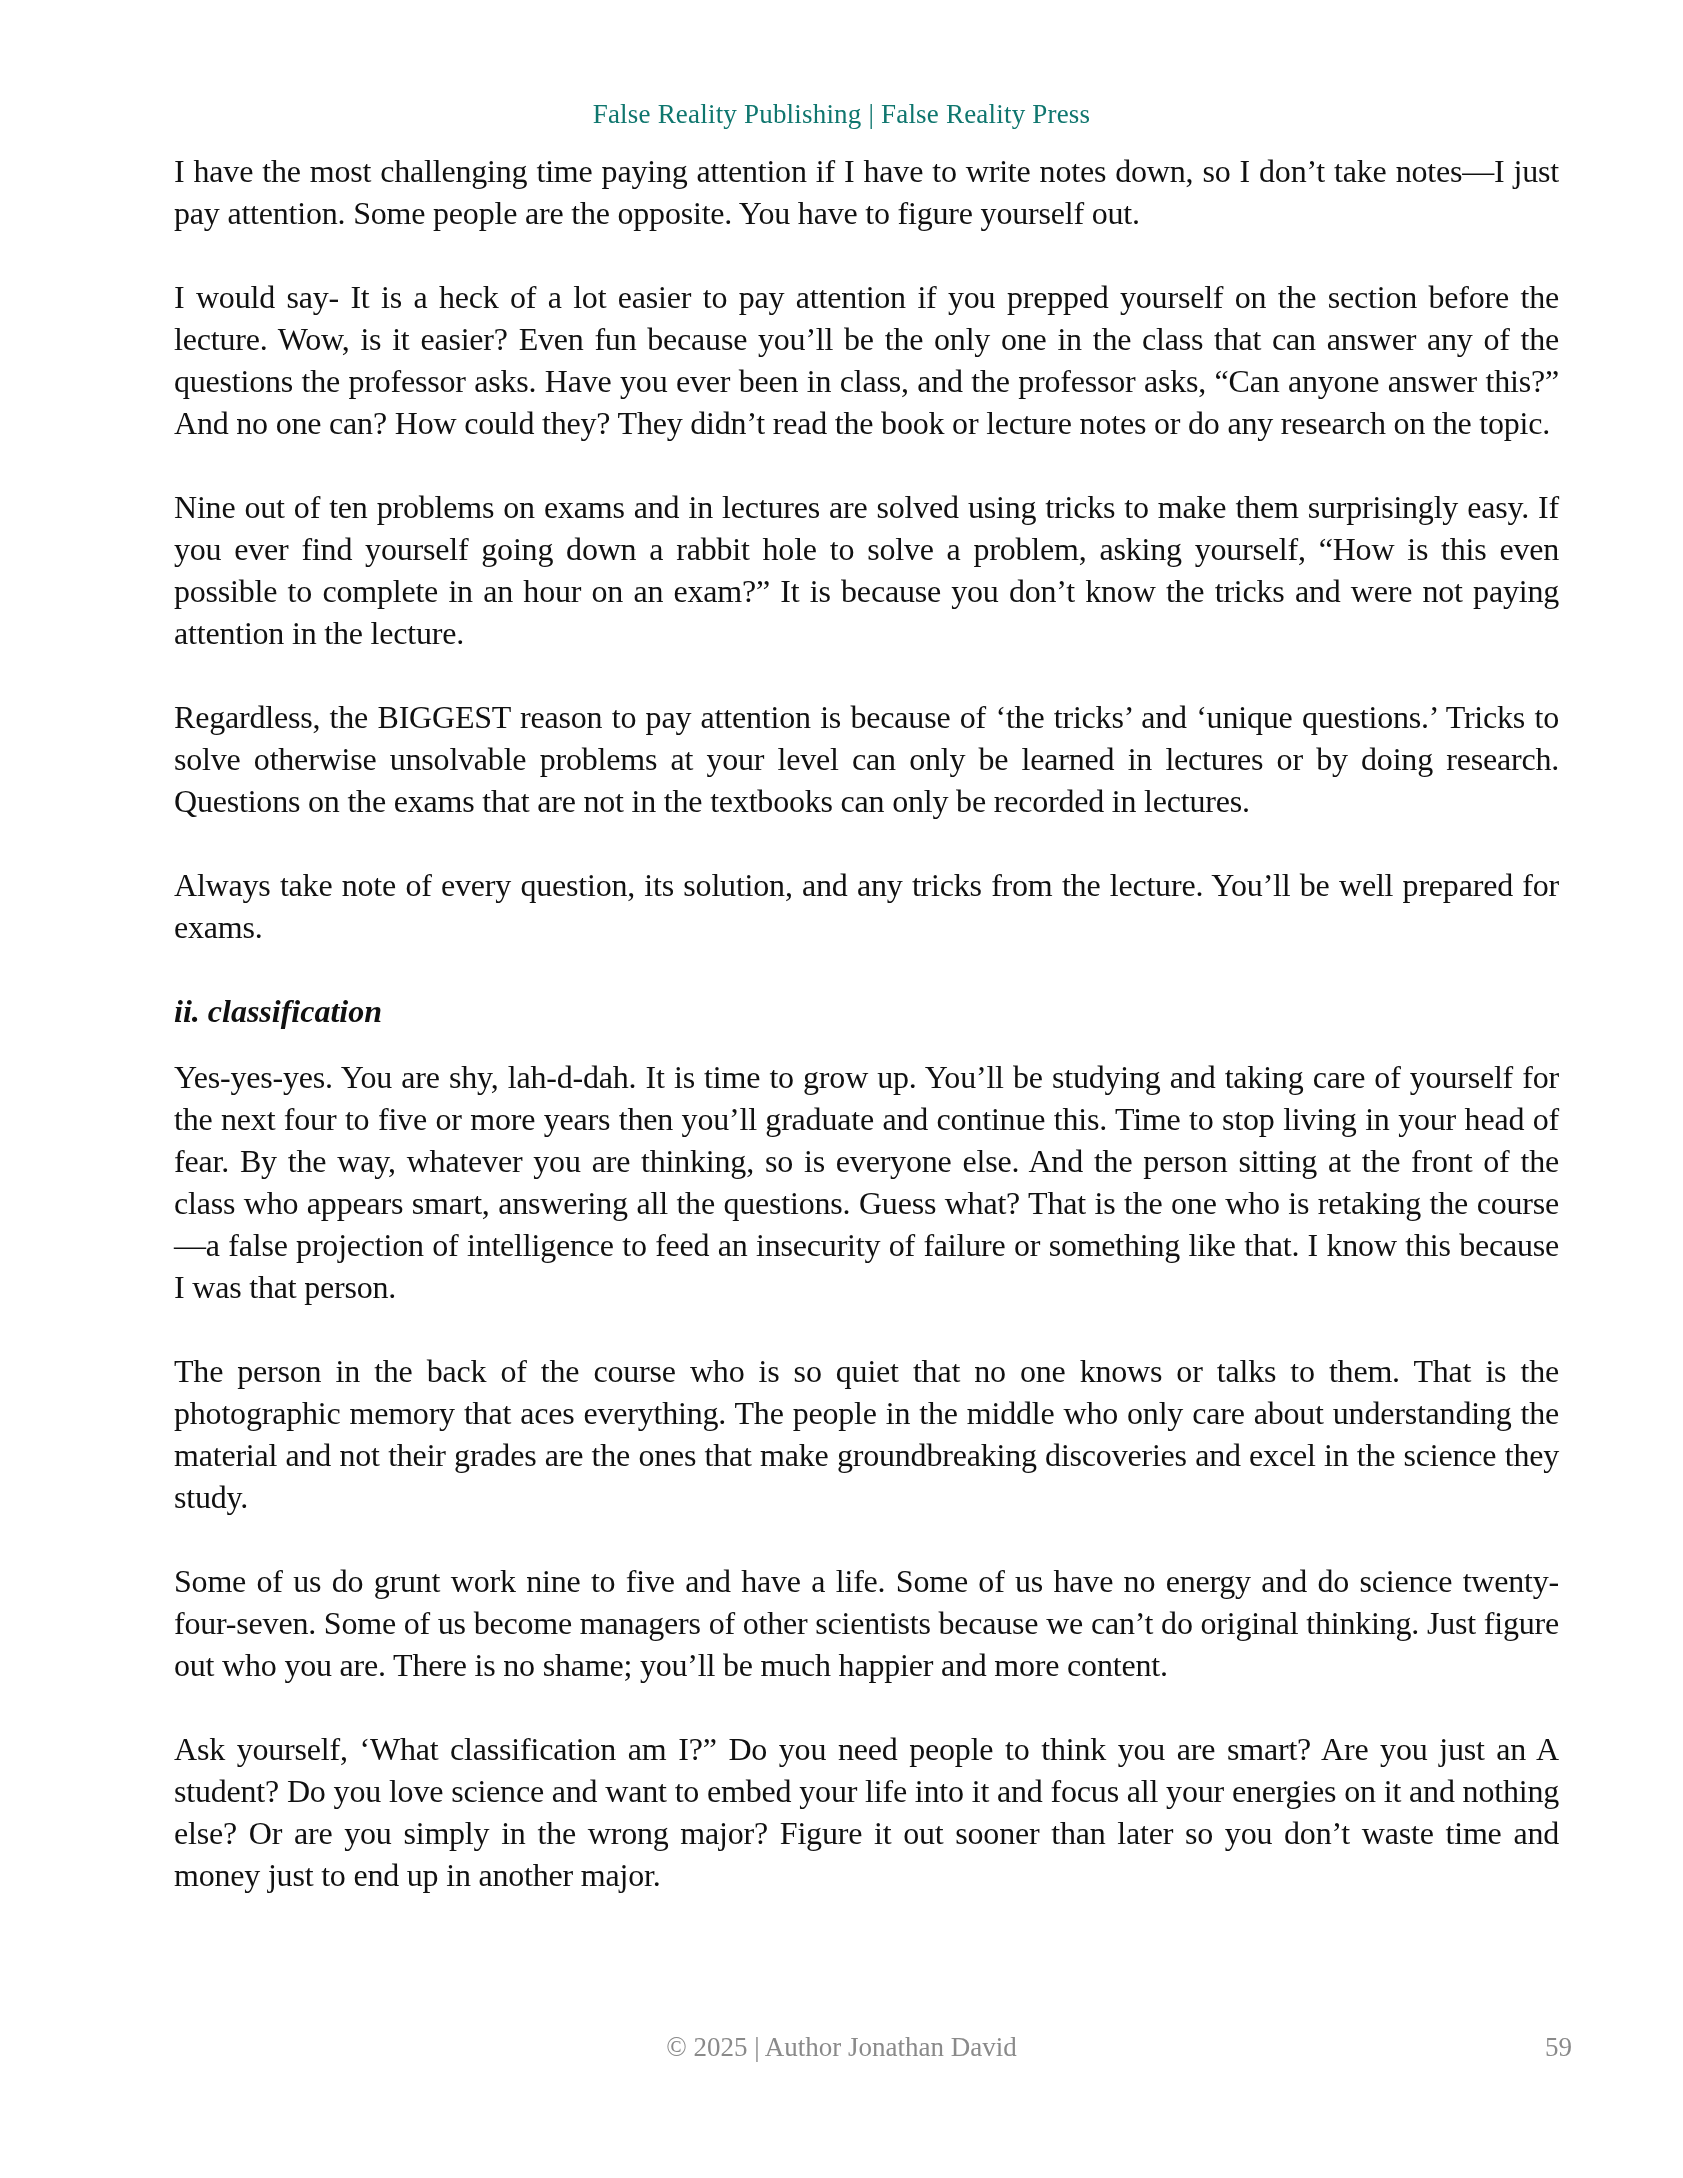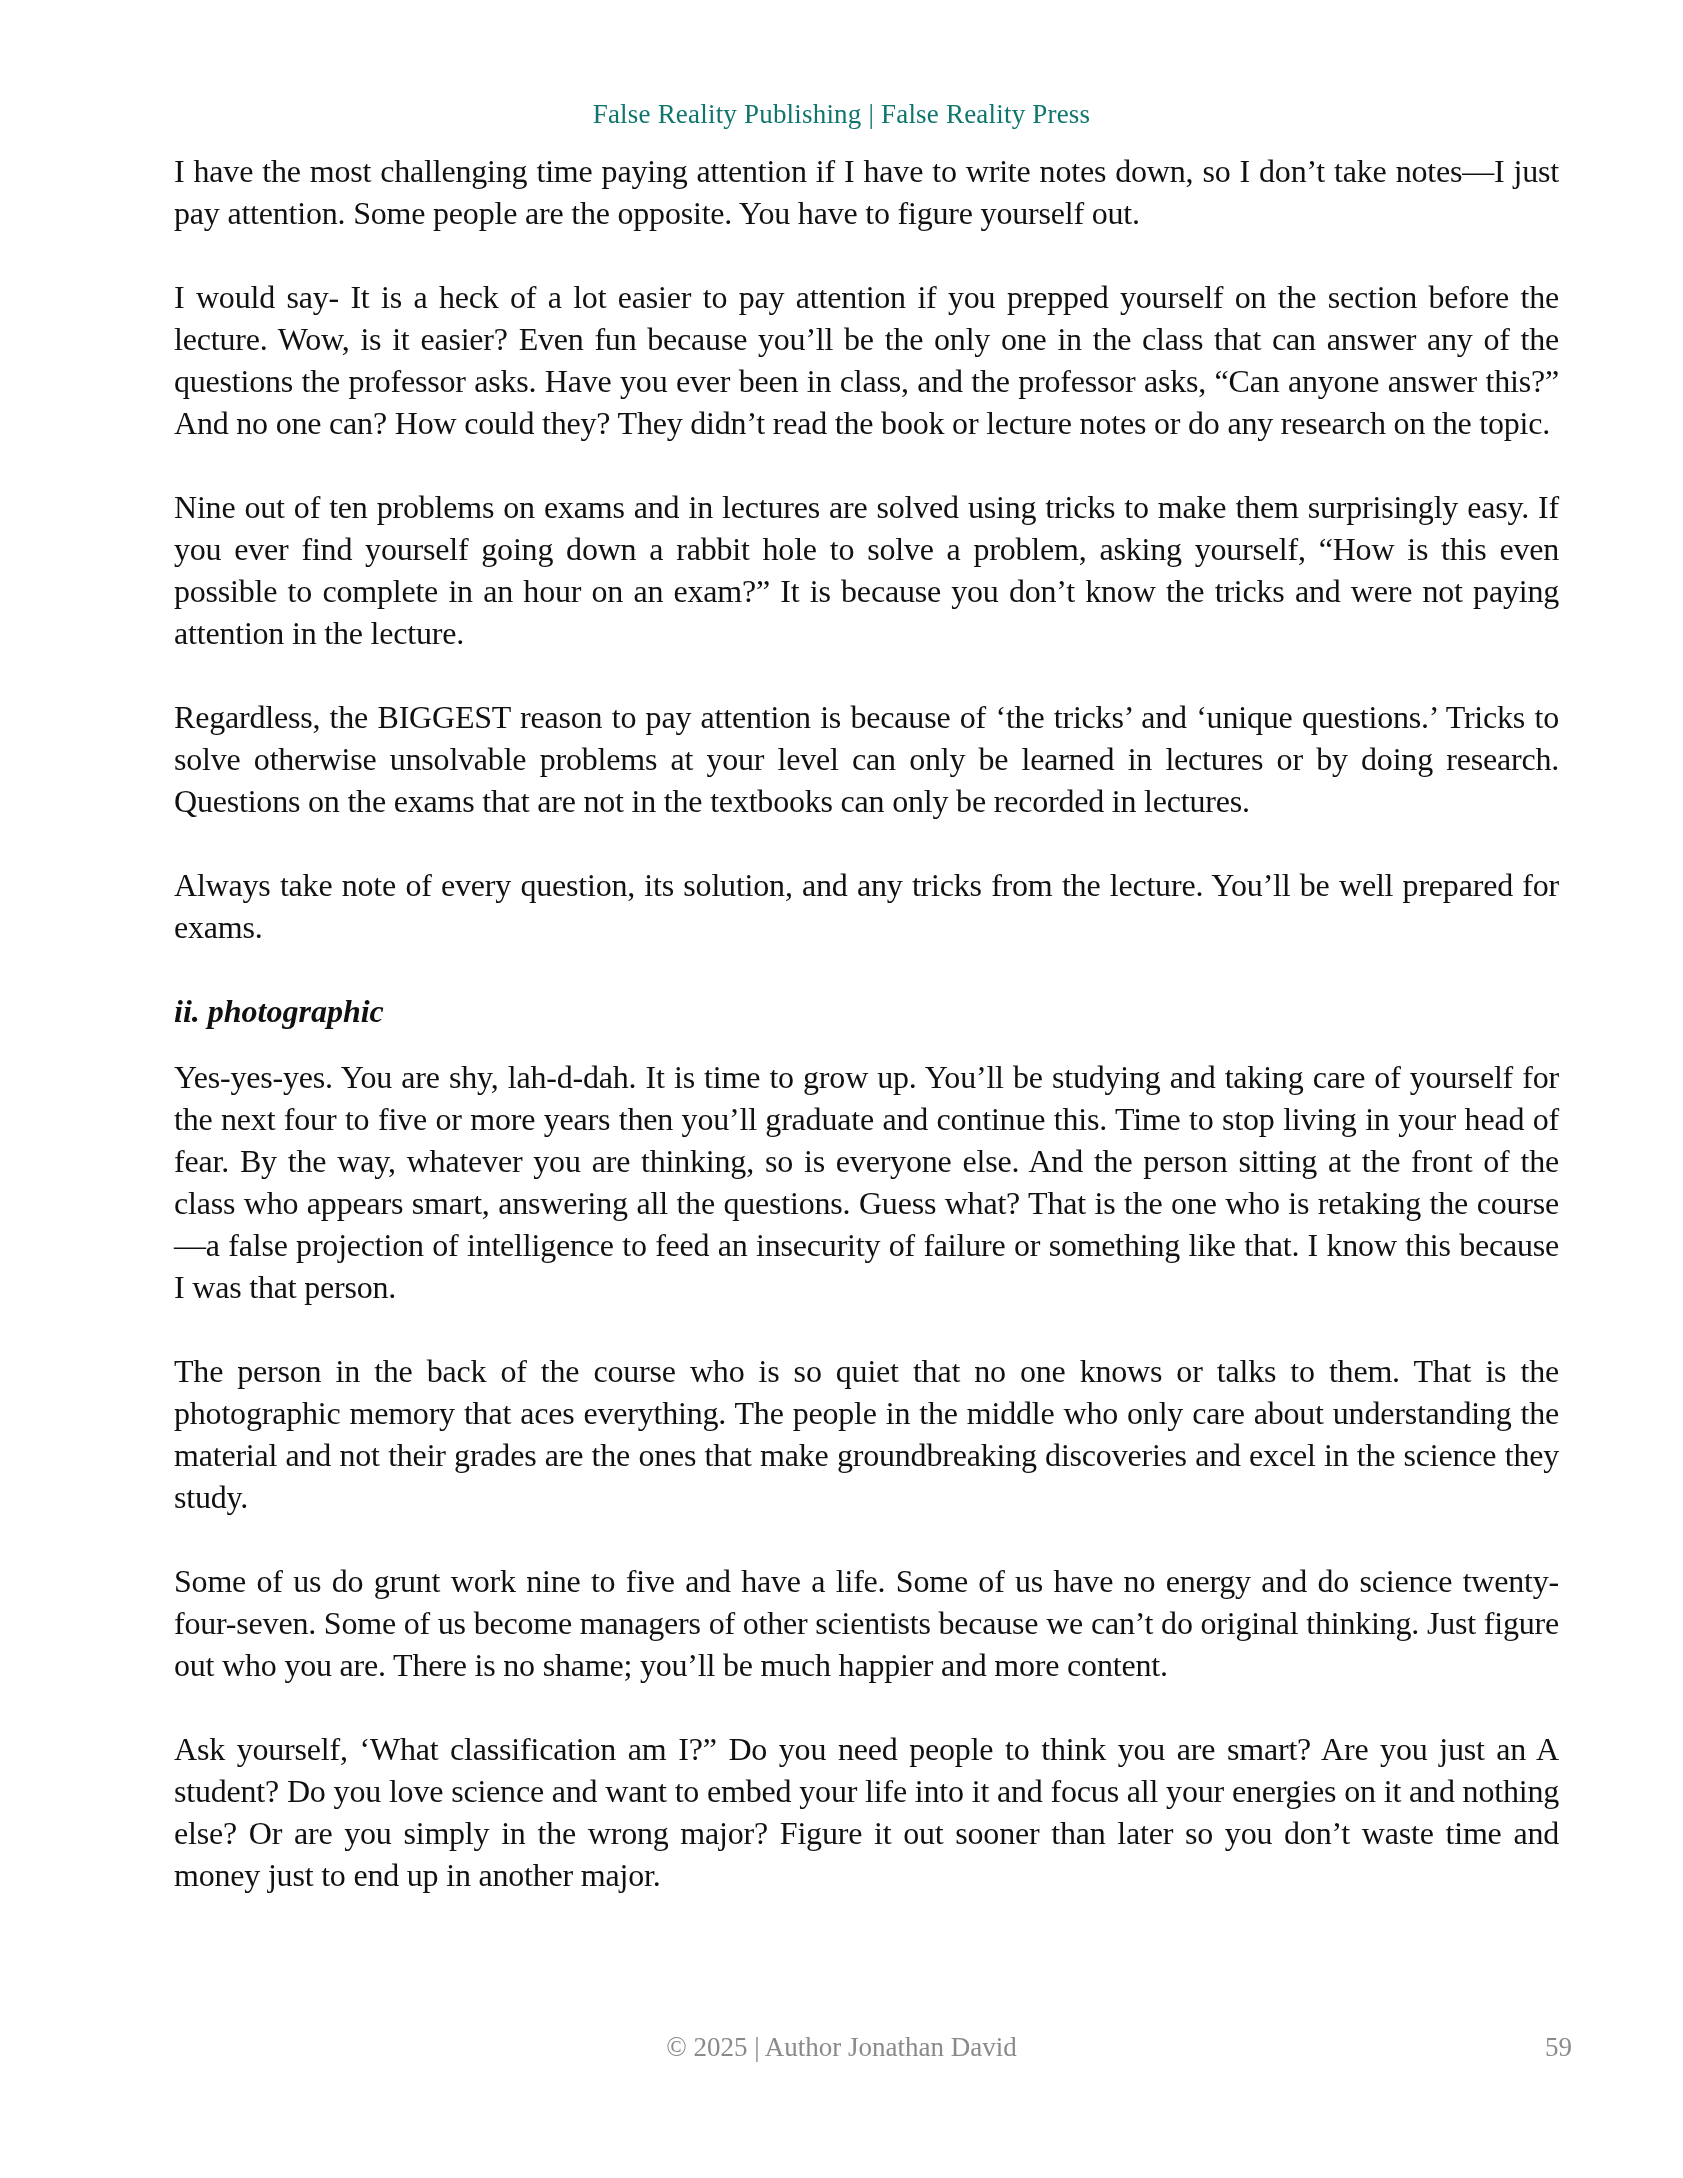--- a/index.html
+++ b/index.html
@@ -68,21 +68,21 @@
 
 <div class="header">False Reality Publishing | False Reality Press</div>
 
 <div class="content">
   <p class="para">I have the most challenging time paying attention if I have to write notes down, so I don’t take notes—I just pay attention. Some people are the opposite. You have to figure yourself out.</p>
   <p class="para">I would say- It is a heck of a lot easier to pay attention if you prepped yourself on the section before the lecture. Wow, is it easier? Even fun because you’ll be the only one in the class that can answer any of the questions the professor asks. Have you ever been in class, and the professor asks, “Can anyone answer this?” And no one can? How could they? They didn’t read the book or lecture notes or do any research on the topic.</p>
   <p class="para">Nine out of ten problems on exams and in lectures are solved using tricks to make them surprisingly easy. If you ever find yourself going down a rabbit hole to solve a problem, asking yourself, “How is this even possible to complete in an hour on an exam?” It is because you don’t know the tricks and were not paying attention in the lecture.</p>
   <p class="para">Regardless, the BIGGEST reason to pay attention is because of ‘the tricks’ and ‘unique questions.’ Tricks to solve otherwise unsolvable problems at your level can only be learned in lectures or by doing research. Questions on the exams that are not in the textbooks can only be recorded in lectures.</p>
   <p class="para">Always take note of every question, its solution, and any tricks from the lecture. You’ll be well prepared for exams.</p>
 
-  <h3 class="subheading">ii. photographic</h3>
+  <h3 class="subheading">ii. classification</h3>
 
   <p class="para">Yes-yes-yes. You are shy, lah-d-dah. It is time to grow up. You’ll be studying and taking care of yourself for the next four to five or more years then you’ll graduate and continue this. Time to stop living in your head of fear. By the way, whatever you are thinking, so is everyone else. And the person sitting at the front of the class who appears smart, answering all the questions. Guess what? That is the one who is retaking the course—a false projection of intelligence to feed an insecurity of failure or something like that. I know this because I was that person.</p>
   <p class="para">The person in the back of the course who is so quiet that no one knows or talks to them. That is the photographic memory that aces everything. The people in the middle who only care about understanding the material and not their grades are the ones that make groundbreaking discoveries and excel in the science they study.</p>
   <p class="para">Some of us do grunt work nine to five and have a life. Some of us have no energy and do science twenty-four-seven. Some of us become managers of other scientists because we can’t do original thinking. Just figure out who you are. There is no shame; you’ll be much happier and more content.</p>
   <p class="para">Ask yourself, ‘What classification am I?” Do you need people to think you are smart? Are you just an A student? Do you love science and want to embed your life into it and focus all your energies on it and nothing else? Or are you simply in the wrong major? Figure it out sooner than later so you don’t waste time and money just to end up in another major.</p>
 </div>
 
 <div class="footer">
   <span class="footer-center">© 2025 | Author Jonathan David</span>
   <span class="footer-page">59</span>

